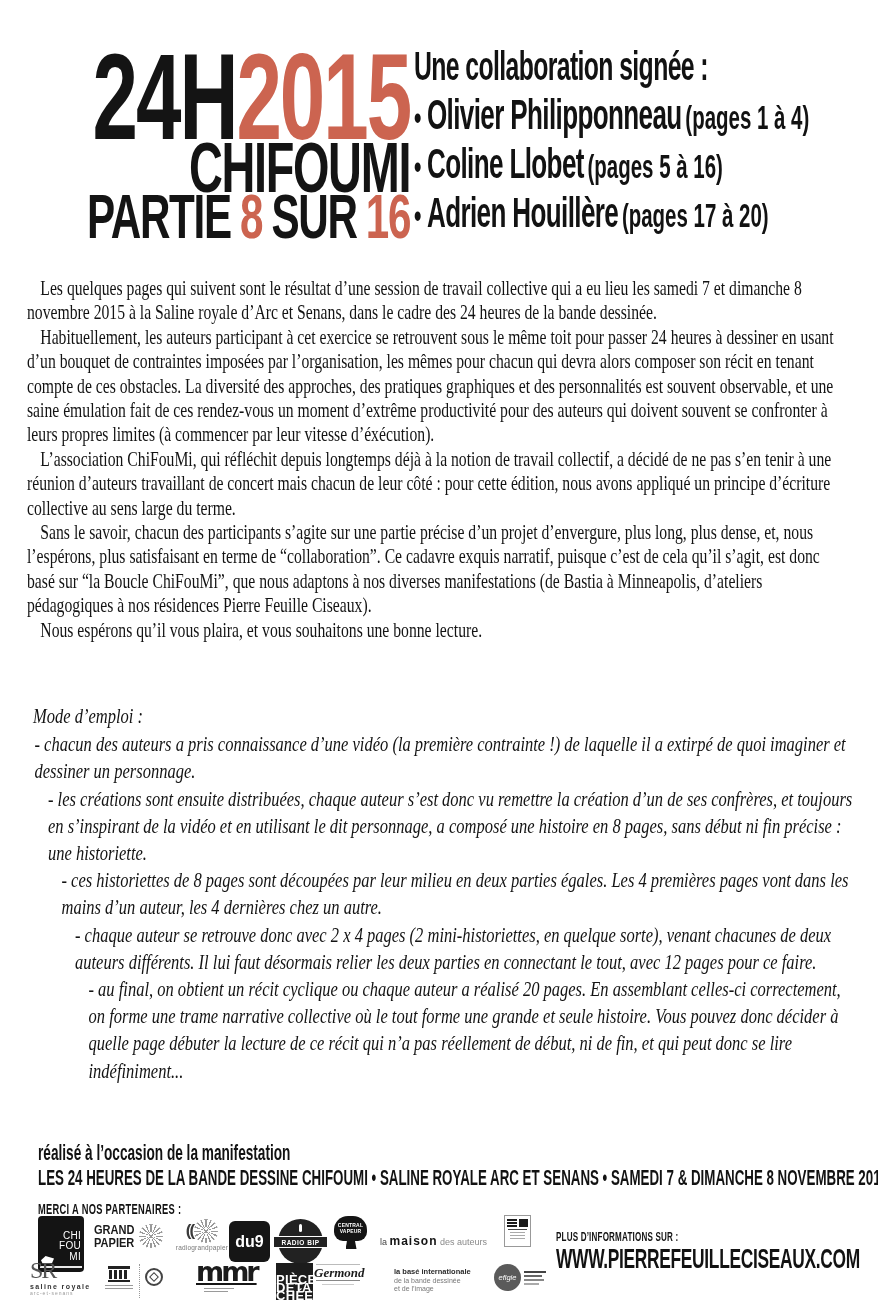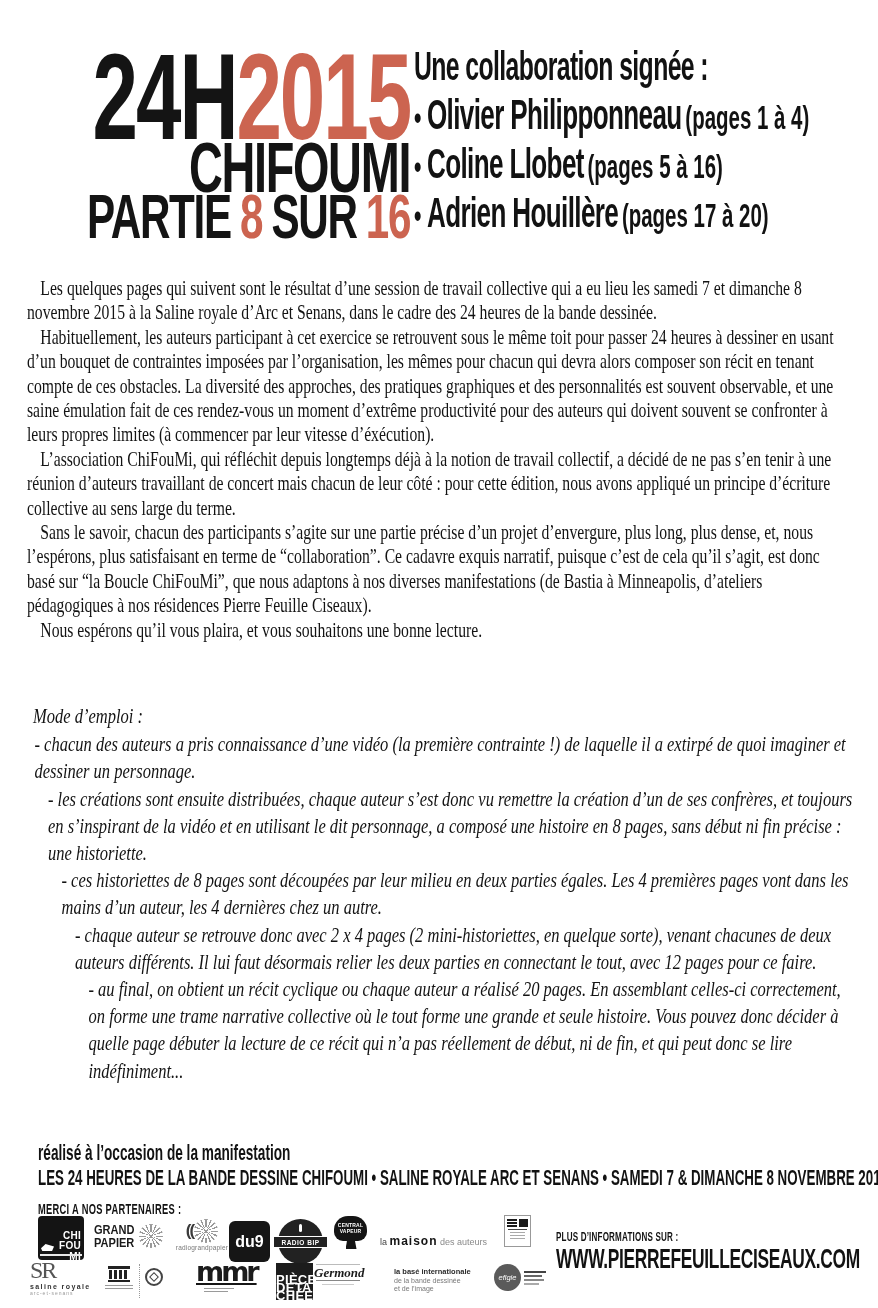--- a/index.html
+++ b/index.html
@@ -56,22 +56,22 @@
   .info-label { font-size:13px; line-height:14px; letter-spacing:0.3px; }
   .website    { font-size:28px; line-height:30px; white-space:nowrap; letter-spacing:-0.5px; }
 
   
   .logo { position:absolute; }
   .hairline { background:#9a9a9a; height:1px; }
   .sunburst { width:24px; height:24px; border-radius:50%;
               background:repeating-conic-gradient(#9a9a9a 0deg 8deg, #ffffff 8deg 22deg); }
 
   
-  .logo-chifoumi { left:38px; top:1216px; width:46px; height:44px; background:#141414; border-radius:4px;
-                   color:#fff; font-size:10px; font-weight:bold; line-height:10.5px; text-align:right;
+  .logo-chifoumi { left:38px; top:1216px; width:46px; height:56px; background:#141414; border-radius:4px;
+                   color:#fff; font-size:10px; font-weight:normal; line-height:10.5px; text-align:right;
                    padding:4px 3px 0 0; white-space:pre-line; letter-spacing:0.3px; }
   .logo-chifoumi .boat { position:absolute; left:3px; bottom:9px; width:13px; height:7px; background:#fff;
                          clip-path:polygon(0 60%, 35% 0, 100% 35%, 85% 100%, 10% 100%); }
   .logo-chifoumi .strip { position:absolute; left:2px; bottom:4px; width:42px; height:2px; background:#e8e8e8; }
 
   .logo-grandpapier { left:94px; top:1224px; display:flex; align-items:flex-start; }
   .logo-grandpapier .gp-text { font-size:13px; font-weight:bold; line-height:12.5px; letter-spacing:0;
                                color:#1a1a1a; white-space:pre-line; transform:scaleX(0.85); transform-origin:0 50%; }
   .logo-grandpapier .sunburst { margin-left:-3px; }
 

